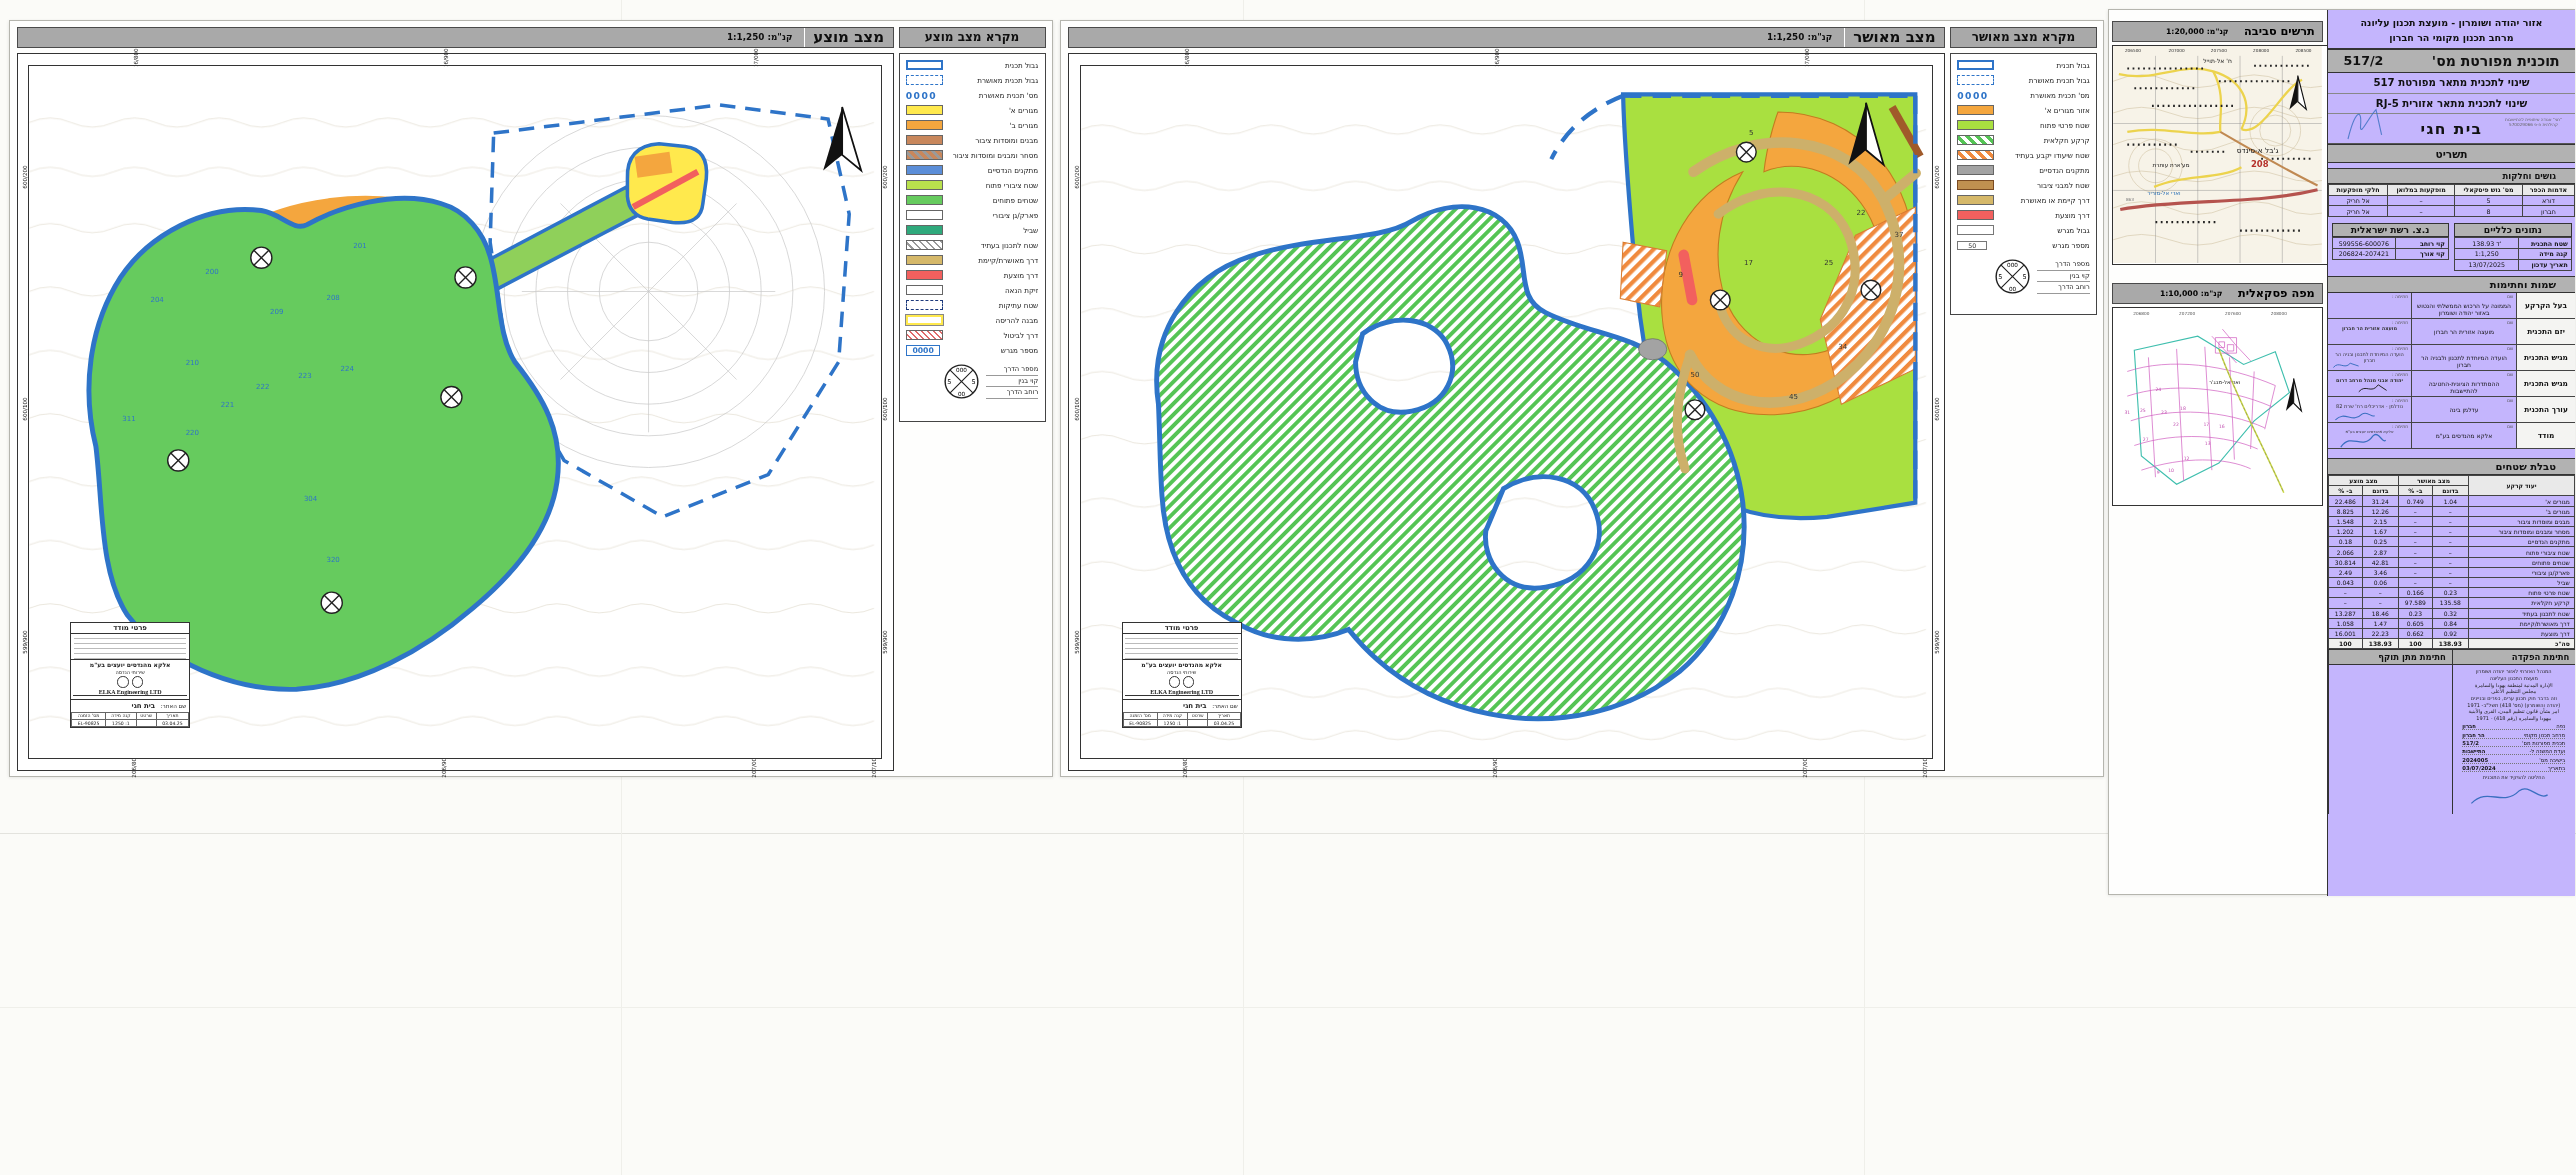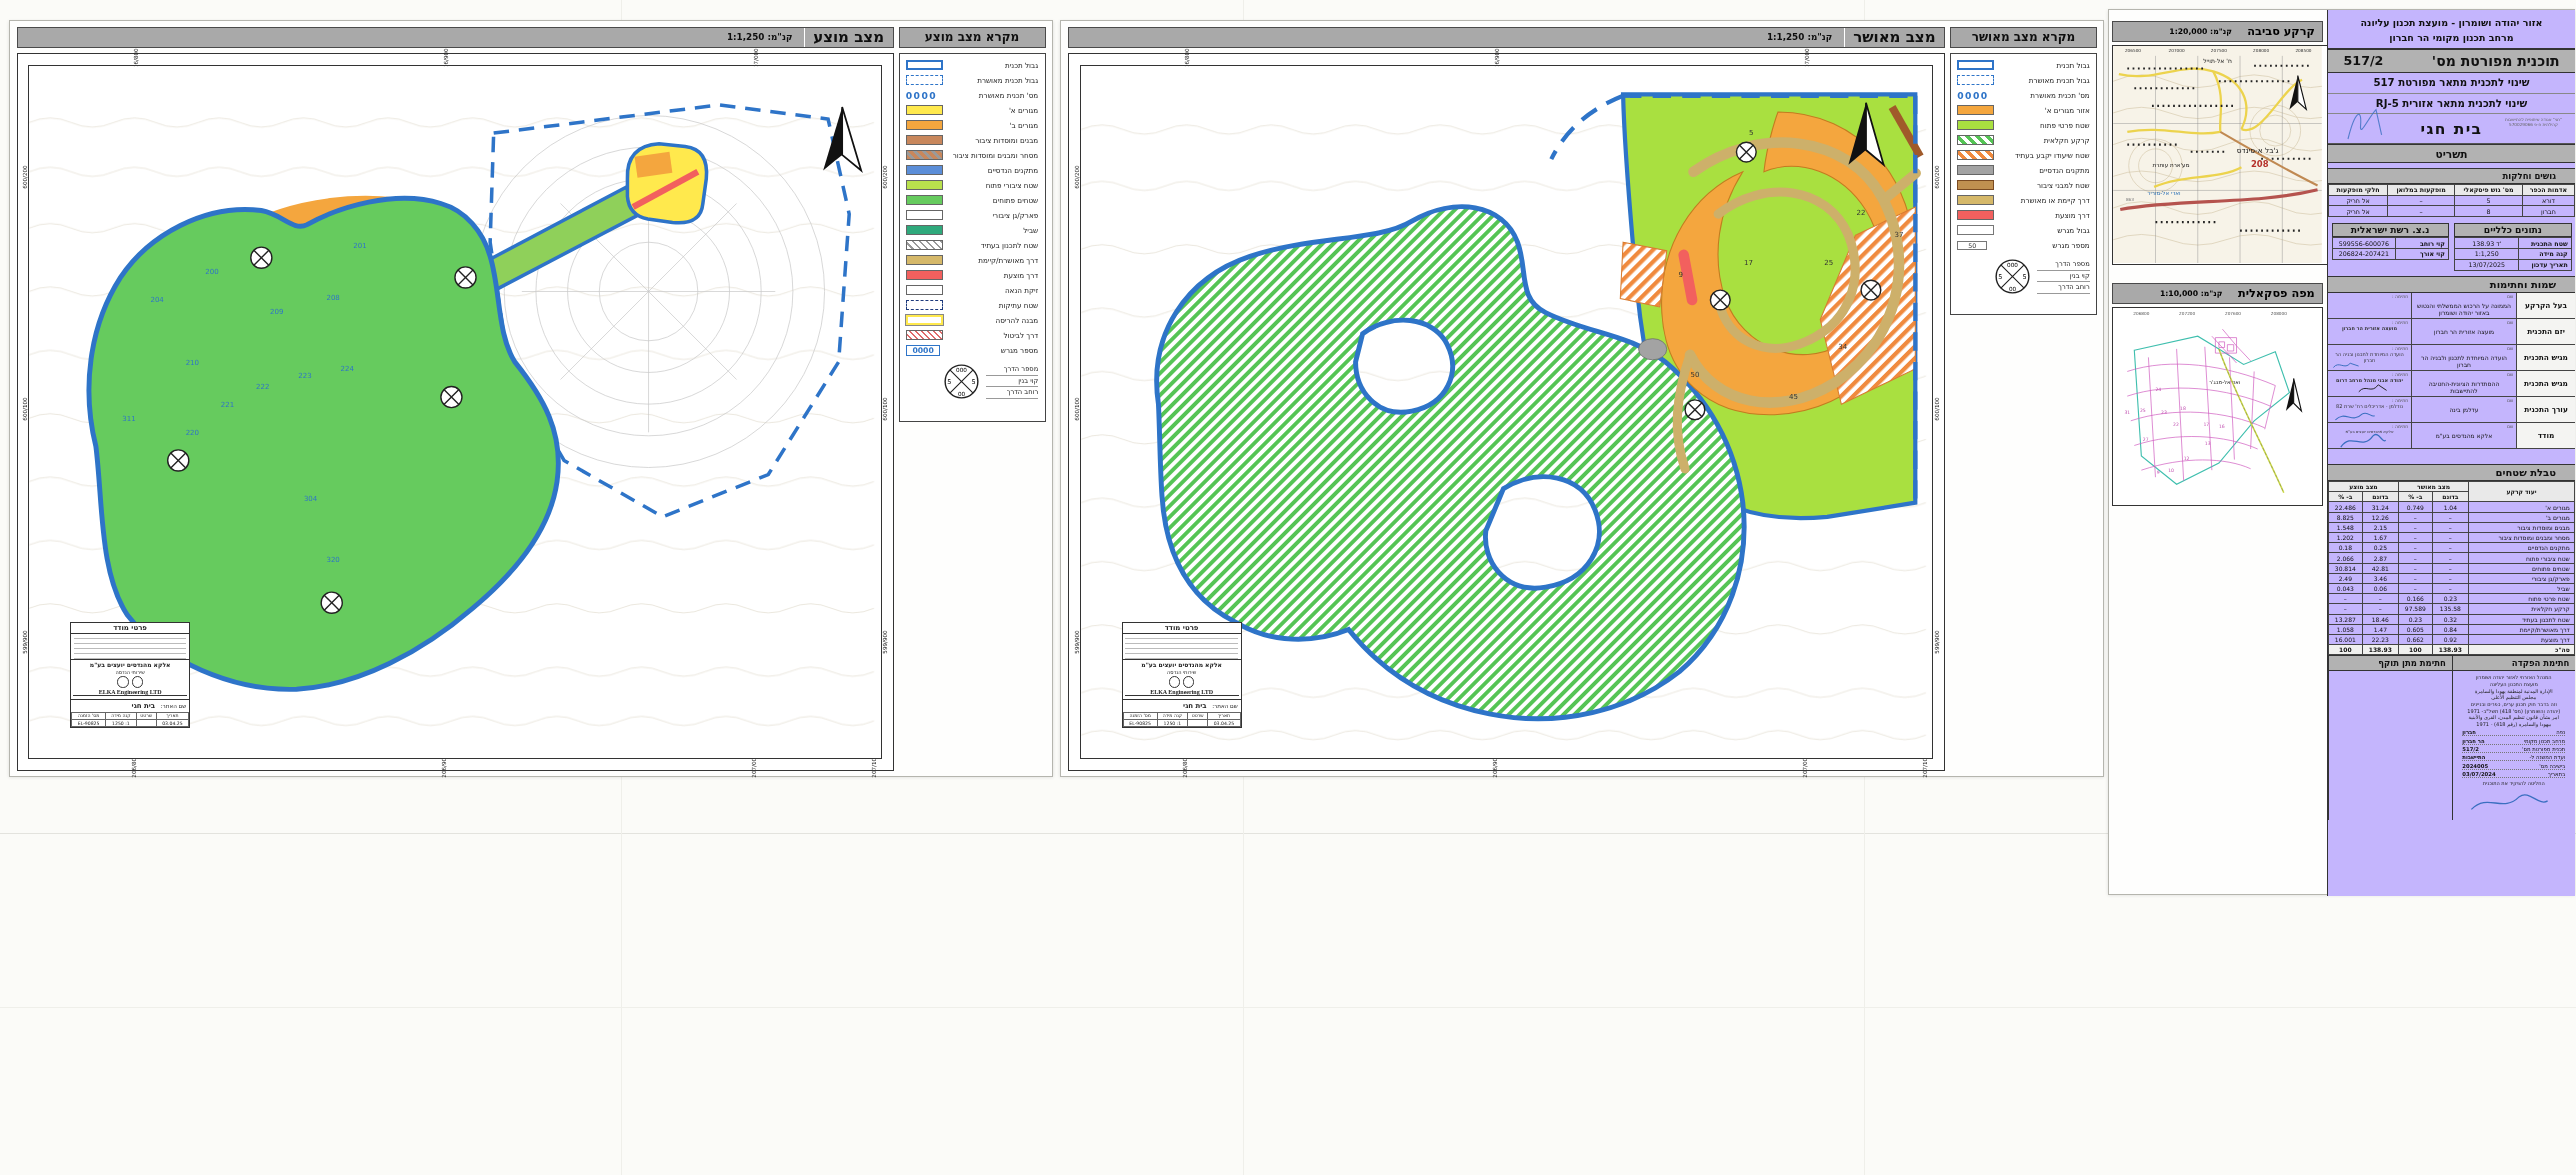--- a/index.html
+++ b/index.html
@@ -623,21 +623,21 @@
           <text x="43" y="29" font-size="9" text-anchor="middle">5</text>
           <text x="26" y="47" font-size="8" text-anchor="middle">00</text>
         </svg>
       </div>
     </div>
   </section>
 
   <section class="sheet" style="left:2108px;top:8.5px;width:467px;height:886px">
 
     <div class="inbar" style="left:2.8px;top:11.3px;width:211px;height:21px">
-      <span class="t">קרקע סביבה</span>
+      <span class="t">תרשים סביבה</span>
       <span class="s">קנ"מ: 1:20,000</span>
     </div>
     <div class="frame" style="left:2.8px;top:35px;width:249px;height:220px">
       <svg width="209" height="217" viewBox="0 0 296 308">
         <rect width="296" height="308" fill="#f7f3e8"></rect>
         <g fill="none" stroke="#cfc0a0" stroke-width="0.8">
           <path d="M0,50 q40,-18 80,0 t80,0 t80,0 t80,0"></path>
             <path d="M0,95 q40,-16 80,0 t80,0 t80,0 t80,0"></path>
           <path d="M0,140 q40,-18 80,0 t80,0 t80,0 t80,0"></path>
             <path d="M0,185 q40,-15 80,0 t80,0 t80,0 t80,0"></path>
@@ -894,21 +894,21 @@
           <div class="sg">
               <span class="mini">חתימה :</span>
               <span class="val" style="font-size:3.9px">אלקא מהנדסים יועצים בע"מ</span>
             <svg class="scrib" style="left:10px;top:10px" width="49" height="18.3" viewBox="0 0 70 26">
                 <path d="M4,20 C20,-2 34,26 50,4 C58,-4 64,16 68,10" fill="none" stroke="#3a6fc0" stroke-width="1.8"></path>
               </svg>
             </div>
         </div>
       </div>
 
-      <div class="band right" style="height:17px;font-size:10px;margin-top:15px">
+      <div class="band right" style="height:17px;font-size:10px;margin-top:9px">
         <span>טבלת שטחים</span>
       </div>
       <table class="tblx areas">
         <colgroup>
             <col style="width:106px">
             <col>
             <col>
             <col>
             <col>
           </colgroup>

